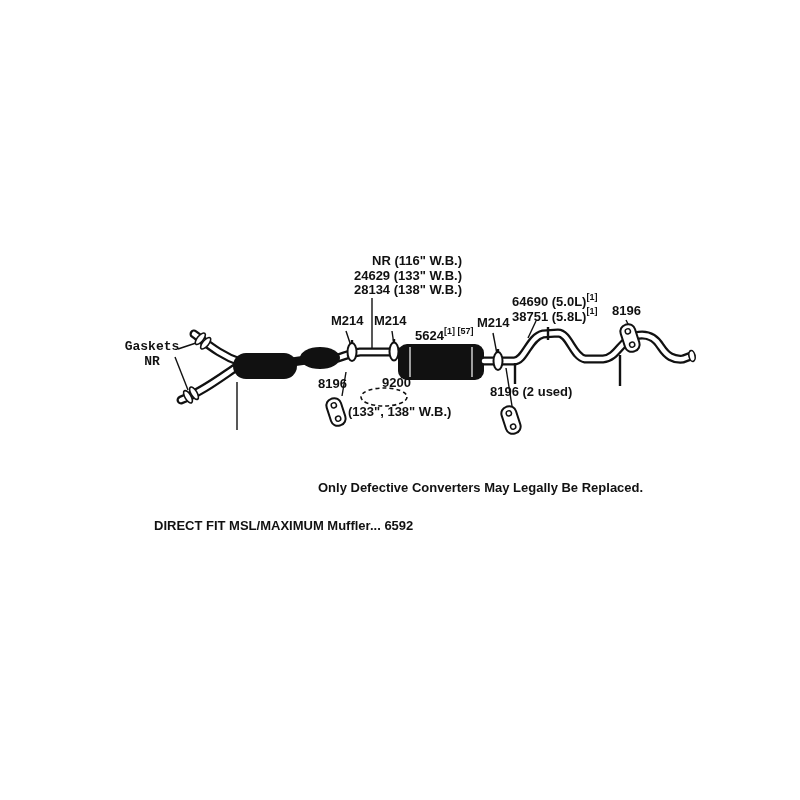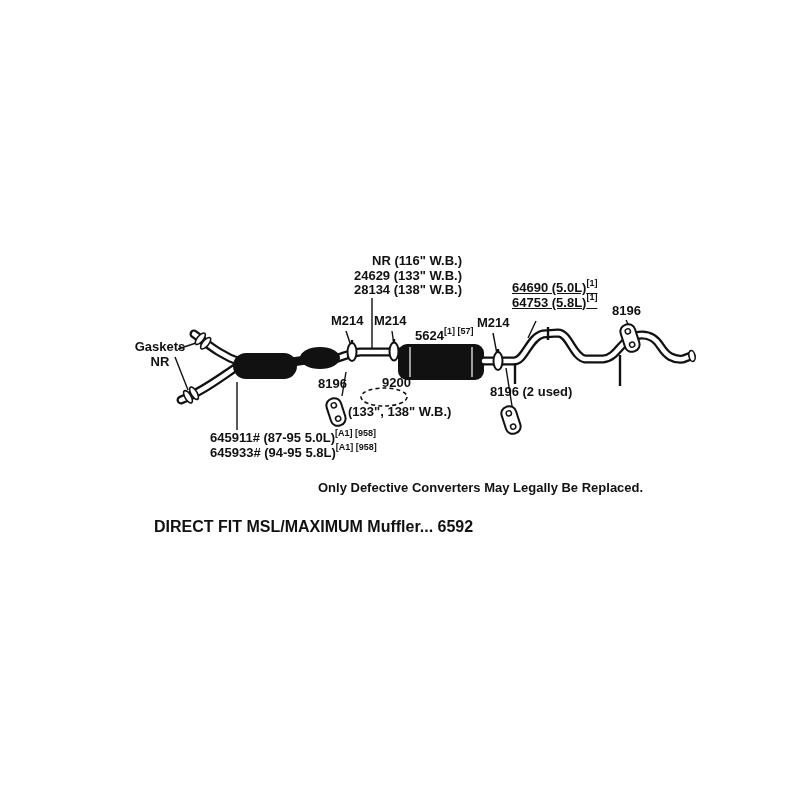--- a/index.html
+++ b/index.html
@@ -5,21 +5,21 @@
   html,body{margin:0;padding:0;background:#fff;}
   .canvas{
     position:relative;width:800px;height:800px;background:#fff;overflow:hidden;
     font-family:"Liberation Sans",sans-serif;font-weight:bold;color:#111;
   }
   .art{position:absolute;left:0;top:0;}
   .lbl{position:absolute;font-size:13px;line-height:14.5px;white-space:nowrap;}
   .lbl sup{font-size:9px;position:relative;top:-1px;vertical-align:super;line-height:0;}
   .right{text-align:right;}
   .center{text-align:center;}
-  .footer{position:absolute;font-size:16px;white-space:nowrap;padding-left:36px;}
+  .footer{position:absolute;font-size:13px;white-space:nowrap;padding-left:36px;}
   
   .pipe-outer{stroke:#111;stroke-width:9;fill:none;stroke-linecap:round;stroke-linejoin:round;}
   .pipe-inner{stroke:#fff;stroke-width:4.5;fill:none;stroke-linecap:round;stroke-linejoin:round;}
   .solid{fill:#111;stroke:none;}
   .leader{stroke:#111;stroke-width:1.4;fill:none;}
   .clamp{fill:#fff;stroke:#111;stroke-width:2;}
   .bracket{fill:#fff;stroke:#111;stroke-width:2;}
   .hole{fill:#fff;stroke:#111;stroke-width:1.5;}
   .flange{fill:#fff;stroke:#111;stroke-width:1.6;}
   .dashed{fill:none;stroke:#111;stroke-width:1.6;stroke-dasharray:4 3;}
@@ -135,59 +135,51 @@
     <span>M214</span>
   </div>
   <div class="lbl" style="left:477px;top:316px;">
     <span>M214</span>
   </div>
 
   <div class="lbl" style="left:415px;top:329px;">
     <span>5624</span><sup>[1] [57]</sup>
   </div>
 
-  <div class="lbl" style="left:512px;top:281px;text-decoration:underline;">
+  <div class="lbl" style="left:512px;top:295px;">
     <div>
       <span>64690 (5.0L)</span><sup>[1]</sup>
     </div>
     <div>
-      <span>64753 (5.8L)</span><sup>[1]</sup>
+      <span>38751 (5.8L)</span><sup>[1]</sup>
     </div>
   </div>
 
   <div class="lbl" style="left:612px;top:304px;">
     <span>8196</span>
   </div>
   <div class="lbl" style="left:318px;top:377px;">
     <span>8196</span>
   </div>
   <div class="lbl" style="left:490px;top:385px;">
     <span>8196 (2 used)</span>
   </div>
 
-  <div class="lbl center" style="left:132px;top:340px;width:56px;">
+  <div class="lbl center" style="left:124px;top:340px;width:56px;font-family:Liberation Mono, monospace;">
     <div>Gaskets</div>
     <div>NR</div>
   </div>
 
   <div class="lbl" style="left:382px;top:376px;">
     <span>9200</span>
   </div>
   <div class="lbl" style="left:348px;top:405px;">
     <span>(133", 138" W.B.)</span>
   </div>
 
-  <div class="lbl" style="left:210px;top:431px;">
-    <div>
-      <span>645911# (87-95 5.0L)</span><sup>[A1] [958]</sup>
-    </div>
-    <div>
-      <span>645933# (94-95 5.8L)</span><sup>[A1] [958]</sup>
-    </div>
-  </div>
 
   <div class="lbl" style="left:318px;top:481px;text-align:right;">
     <span>Only Defective Converters May Legally Be Replaced.</span>
   </div>
 
   <div class="footer" style="left:118px;top:518px;">
     <span>DIRECT FIT MSL/MAXIMUM Muffler... 6592</span>
   </div>
 
 </div>

